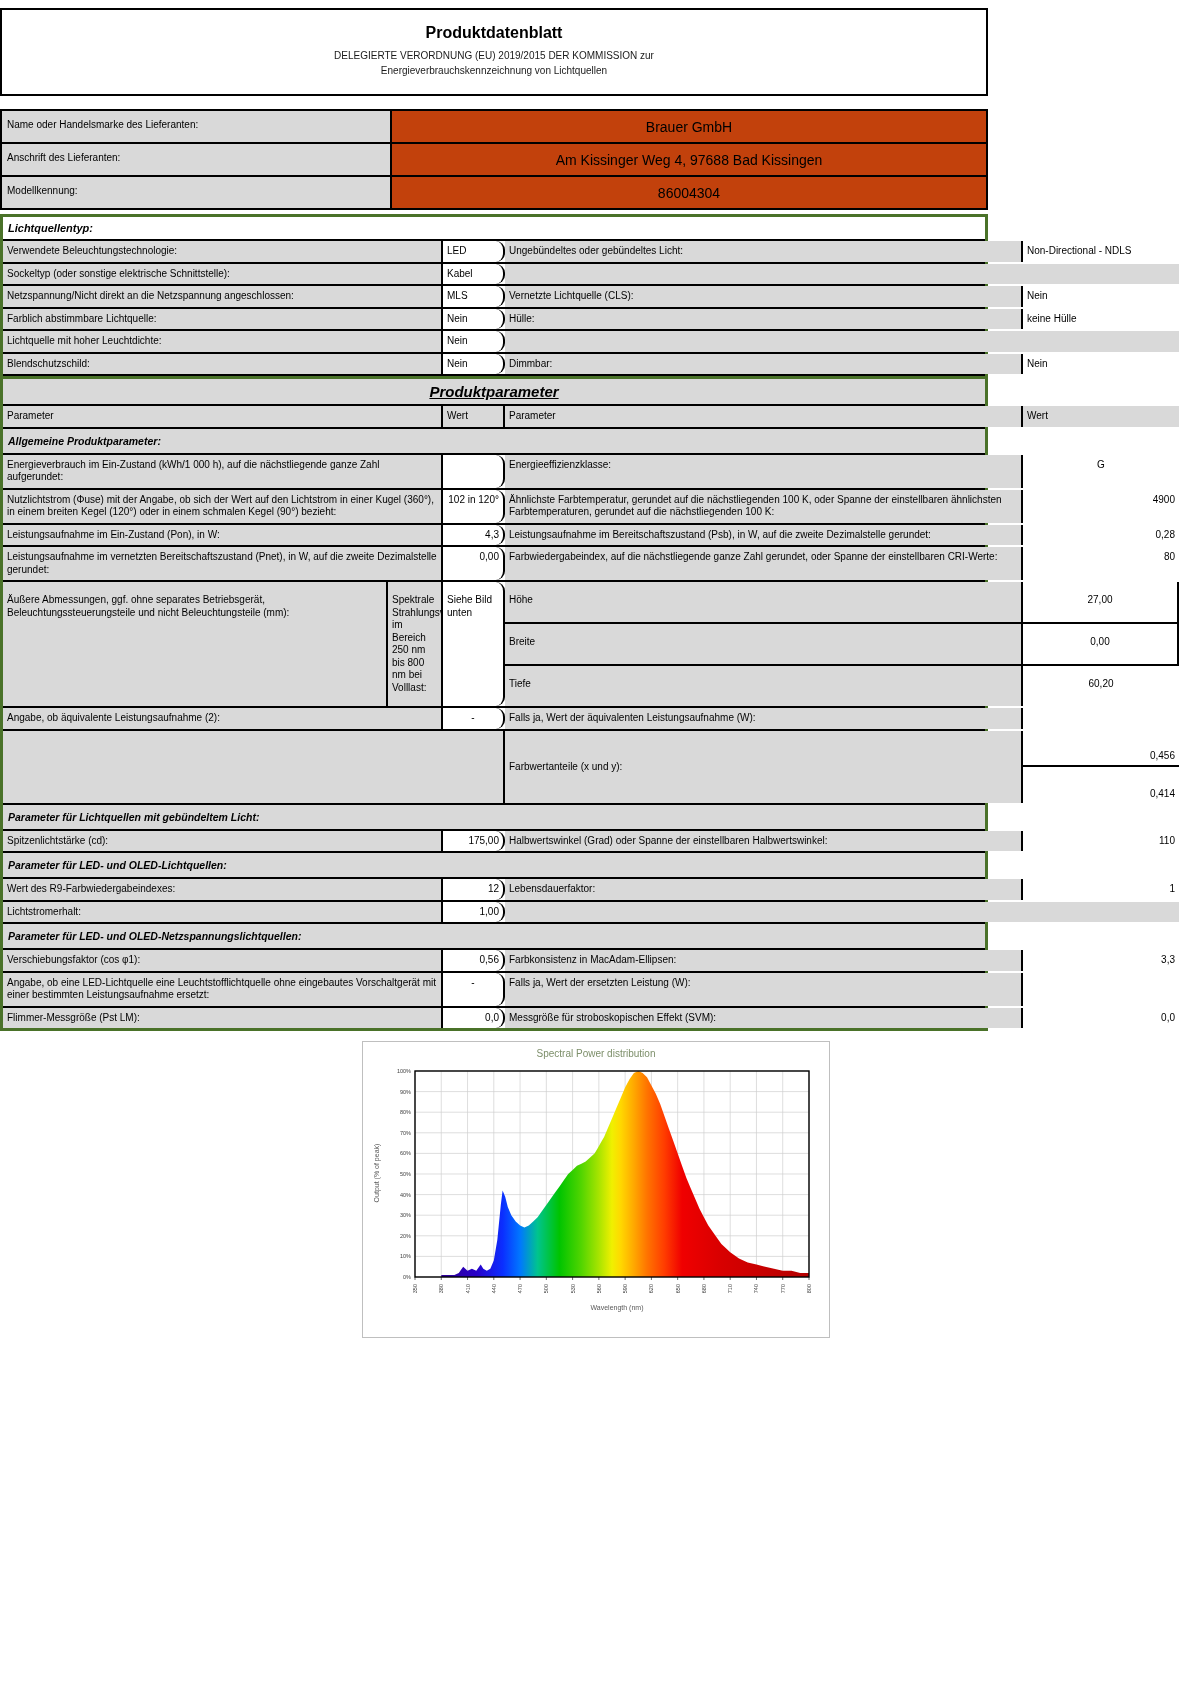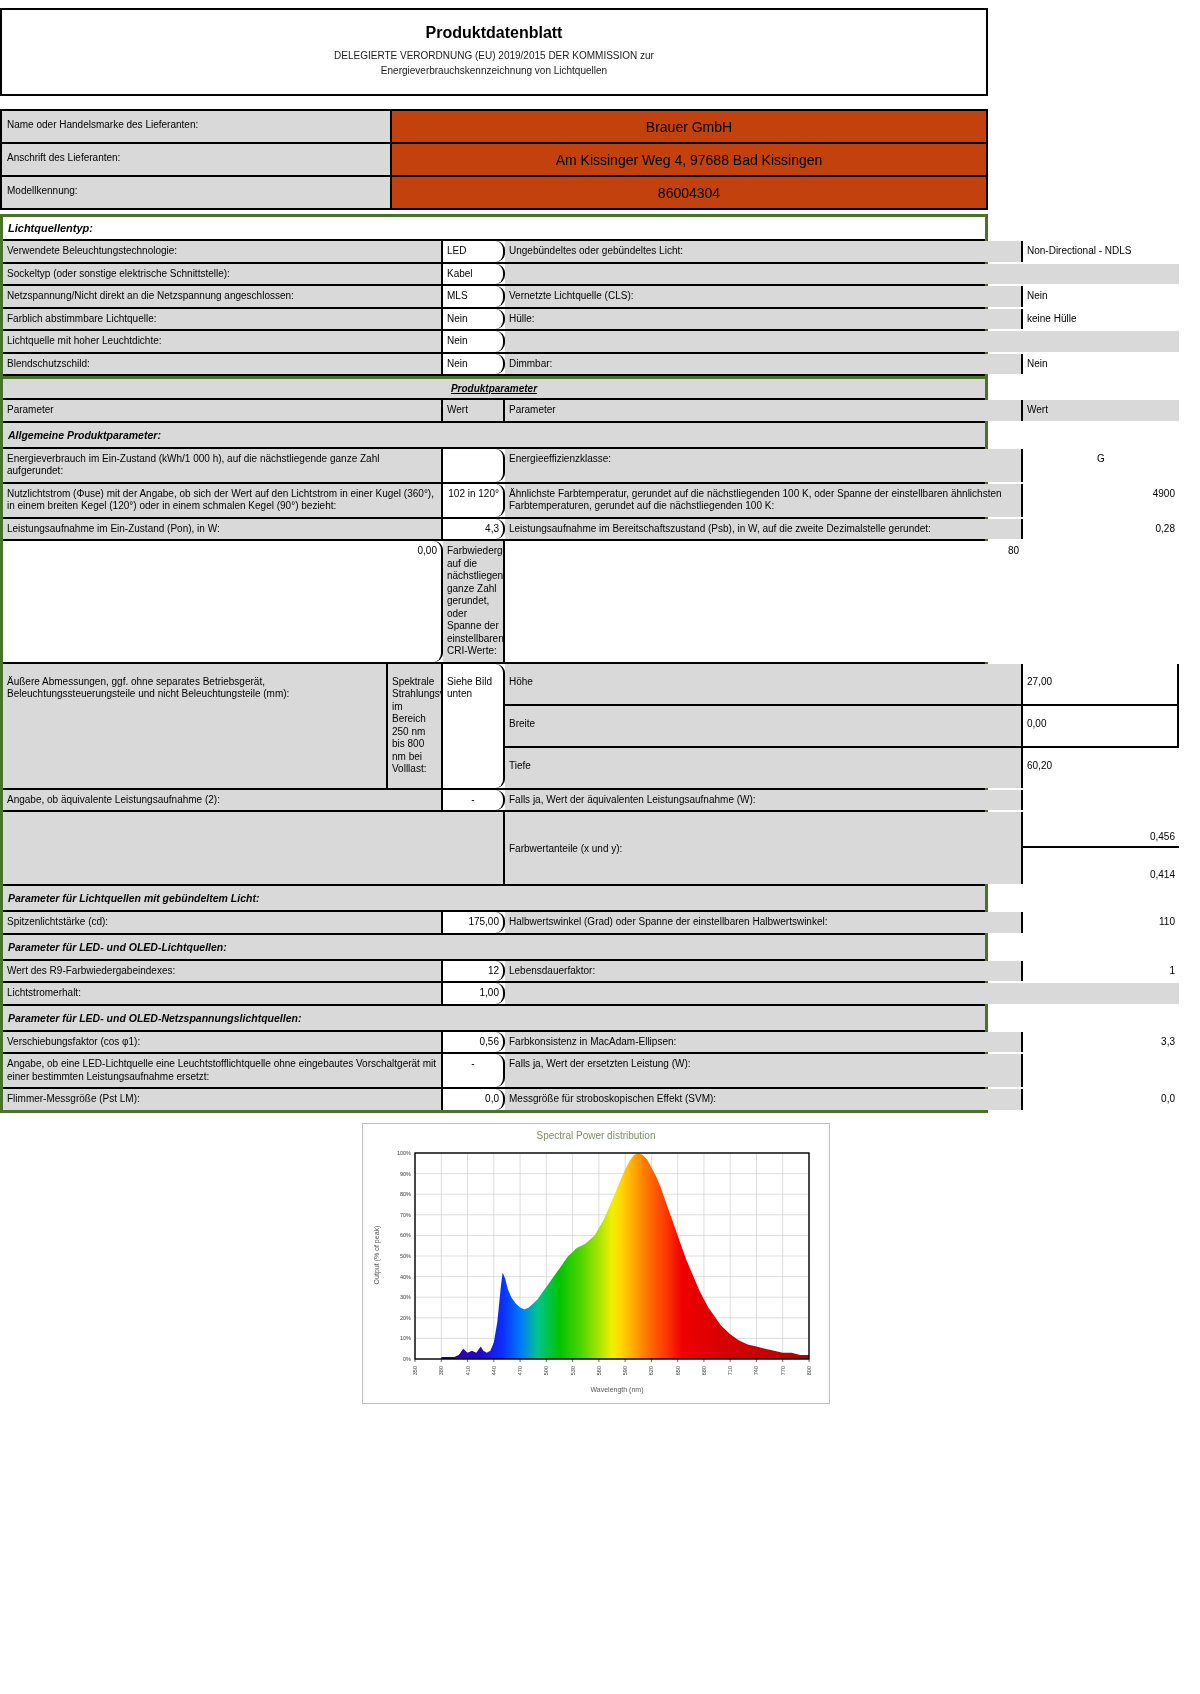--- a/index.html
+++ b/index.html
@@ -12,48 +12,48 @@
   .doc-sub{font-size:10px;line-height:1.5;color:#1a1a1a;}
   
   .sup-table{border:2px solid #000;border-top:none;margin-top:13px;}
   .sup-row{display:grid;grid-template-columns:390px 1fr;border-top:2px solid #000;min-height:33px;}
   .sup-row .lbl{background:#d9d9d9;border-right:2px solid #000;padding:8px 5px 2px 5px;font-size:10px;}
   .sup-row .val{background:#c2410c;text-align:center;padding:8px 5px 2px 5px;font-size:14px;}
   
   .green-table{border:3px solid #4a7229;margin-top:4px;background:#fff;}
   .sec-head{background:#fff;font-weight:bold;font-style:italic;font-size:11px;padding:5px 5px;border-bottom:2px solid #000;}
   .gray-head{background:#d9d9d9;font-weight:bold;font-style:italic;font-size:10.5px;padding:6px 5px;border-bottom:2px solid #000;}
-  .center-head{background:#d9d9d9;text-align:center;font-weight:bold;font-style:italic;text-decoration:underline;font-size:10px;padding:4px;border-bottom:2px solid #000;}
+  .center-head{background:#d9d9d9;text-align:center;font-weight:bold;font-style:italic;text-decoration:underline;font-size:15px;padding:4px;border-bottom:2px solid #000;}
   .green-sep{border-top:3px solid #4a7229;}
   .row4{display:grid;grid-template-columns:440px 62px 518px 156px;border-bottom:2px solid #000;}
   .row4:last-child{border-bottom:none;}
   .row4>div{border-right:2px solid #000;padding:4px 4px;font-size:10px;line-height:1.25;}
   .row4>div:last-child{border-right:none;}
   .p{background:#d9d9d9;}
   .v{background:#fff;border-radius:9px;}
   .v.num{text-align:right;}
   .v.ctr{text-align:center;}
   .merged2{grid-column:span 2;background:#d9d9d9;}
   
   .row-dims{display:grid;grid-template-columns:385px 55px 62px 518px 156px;grid-auto-rows:minmax(30px,auto);border-bottom:2px solid #000;}
   .row-dims>div{border-right:2px solid #000;padding:12px 4px;font-size:10px;line-height:1.25;}
   .row-dims .span3{grid-row:1/4;}
   .row-dims .sub{background:#d9d9d9;border-bottom:2px solid #000;}
-  .row-dims .subv{background:#fff;text-align:left;border-bottom:2px solid #000;}
+  .row-dims .subv{background:#fff;text-align:center;border-bottom:2px solid #000;}
   .row-dims .nb{border-bottom:none;}
   .row-dims>div:last-child{border-right:none;}
   
   .row-chroma{display:grid;grid-template-columns:440px 62px 518px 156px;grid-auto-rows:minmax(36px,auto);border-bottom:2px solid #000;}
   .row-chroma>div{border-right:2px solid #000;padding:4px;font-size:10px;}
   .row-chroma .spanL{grid-row:1/3;grid-column:1/3;background:#d9d9d9;}
   .row-chroma .spanP{grid-row:1/3;background:#d9d9d9;display:flex;align-items:center;}
   .row-chroma .cv{background:#fff;text-align:right;border-bottom:2px solid #000;border-right:none;display:flex;align-items:flex-end;justify-content:flex-end;}
   .row-chroma .cv.nb{border-bottom:none;}
   
-  .chart-card{position:relative;margin:10px 0 0 362px;width:468px;border:1px solid #bfbfbf;background:#fff;padding:6px 4px 4px 4px;}
+  .chart-card{position:relative;margin:10px 0 0 362px;width:468px;border:1px solid #bfbfbf;background:#fff;padding:6px 4px 20px 4px;}
   .chart-title{text-align:center;font-size:10px;color:#7d8f6a;margin-bottom:2px;}
   svg text{font-family:"Liberation Sans",sans-serif;}
 </style>
 </head>
 <body>
 
 <div class="sheet">
 
   <div class="title-box">
     <div class="doc-title">Produktdatenblatt</div>
@@ -138,20 +138,21 @@
       <div class="p">Ähnlichste Farbtemperatur, gerundet auf die nächstliegenden 100 K, oder Spanne der einstellbaren ähnlichsten Farbtemperaturen, gerundet auf die nächstliegenden 100 K:</div>
       <div class="v num">4900</div>
     </div>
     <div class="row4">
       <div class="p">Leistungsaufnahme im Ein-Zustand (Pon), in W:</div>
       <div class="v num">4,3</div>
       <div class="p">Leistungsaufnahme im Bereitschaftszustand (Psb), in W, auf die zweite Dezimalstelle gerundet:</div>
       <div class="v num">0,28</div>
     </div>
     <div class="row4">
+      <div class="p">Leistungsaufnahme im vernetzten Bereitschaftszustand (Pnet), in W, auf die zweite Dezimalstelle gerundet:</div>
       <div class="v num">0,00</div>
       <div class="p">Farbwiedergabeindex, auf die nächstliegende ganze Zahl gerundet, oder Spanne der einstellbaren CRI-Werte:</div>
       <div class="v num">80</div>
     </div>
 
     <div class="row-dims">
       <div class="p span3">Äußere Abmessungen, ggf. ohne separates Betriebsgerät, Beleuchtungssteuerungsteile und nicht Beleuchtungsteile (mm):</div>
       <div class="sub">Höhe</div>
       <div class="subv">27,00</div>
       <div class="p span3">Spektrale Strahlungsverteilung im Bereich 250 nm bis 800 nm bei Volllast:</div>

